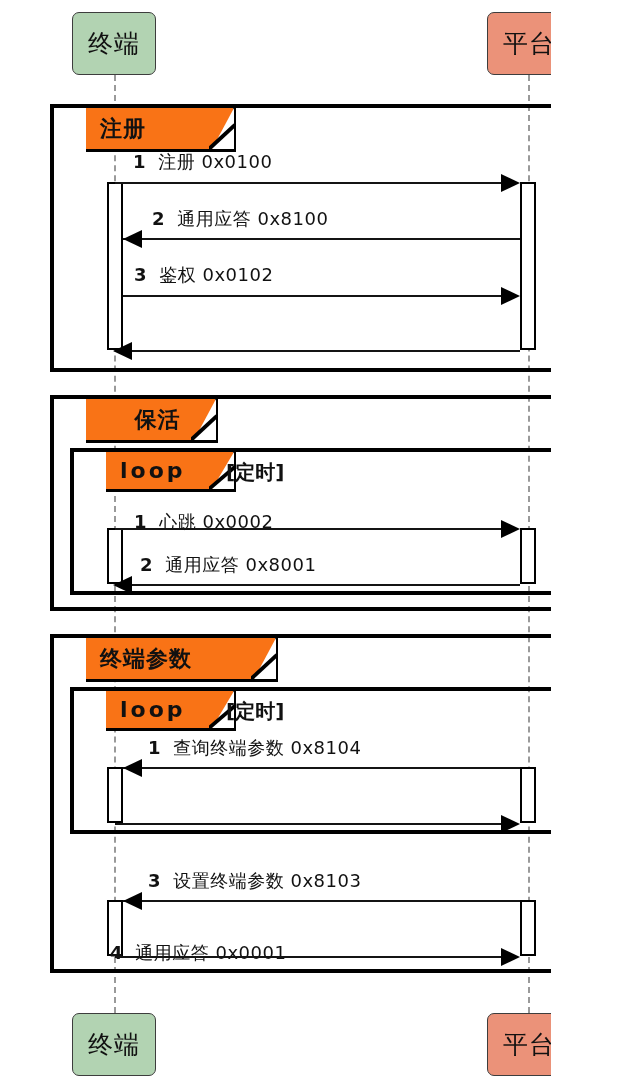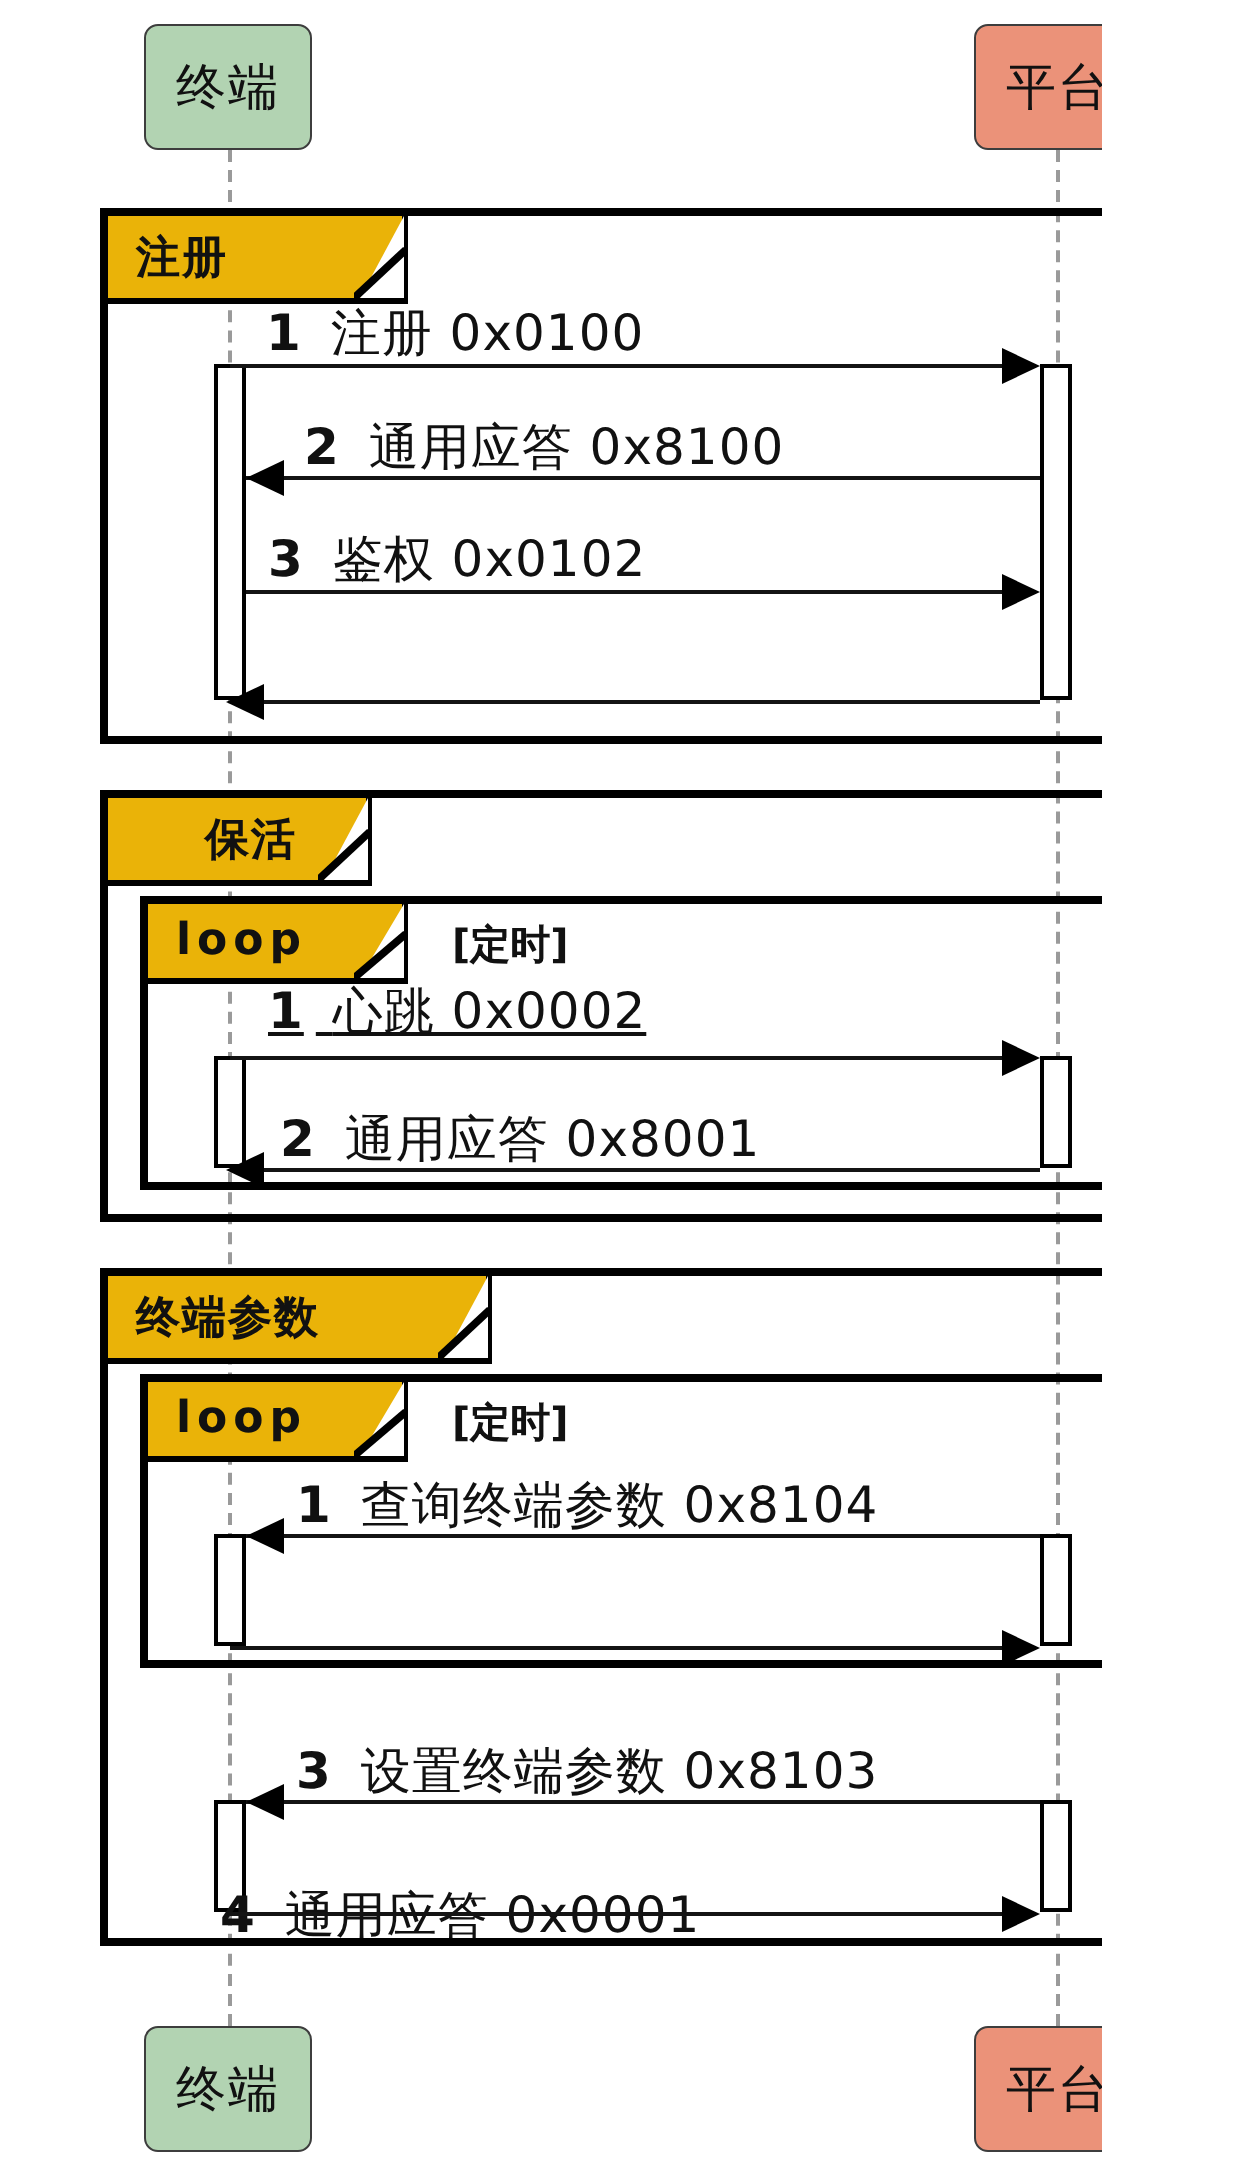--- a/index.html
+++ b/index.html
@@ -50,27 +50,28 @@
     z-index: 2;
   }
   .fragment.nested {
     border-width: 4px;
   }
 
   
   .frag-tab {
     position: absolute;
     box-sizing: border-box;
-    background: #eab308;
+    background: #f97316;
     border-right: 3px solid #000000;
     border-bottom: 3px solid #000000;
     z-index: 4;
     display: flex;
     align-items: center;
     overflow: visible;
+    margin-left: 32px;
   }
   .frag-tab-text {
     padding-left: 14px;
     font-size: 22px;
     font-weight: bold;
     color: #111111;
     white-space: nowrap;
     letter-spacing: 1px;
   }
   .frag-tab-text.mono {
@@ -132,21 +133,21 @@
     border-bottom: 9px solid transparent;
     border-left: 19px solid #000000;
   }
   .msg-head.left {
     border-top: 9px solid transparent;
     border-bottom: 9px solid transparent;
     border-right: 19px solid #000000;
   }
   .msg-label {
     position: absolute;
-    font-size: 25px;
+    font-size: 18px;
     color: #111111;
     white-space: nowrap;
     z-index: 5;
     letter-spacing: 0.5px;
   }
   .msg-label .seq {
     font-weight: bold;
   }
 </style>
 </head>
@@ -218,21 +219,21 @@
     <span class="notch"></span>
     <svg class="notch-line" viewBox="0 0 26 40" preserveAspectRatio="none">
       <path d="M 0 40 L 26 16" stroke="#000000" stroke-width="4" fill="none"></path>
     </svg>
   </div>
   <div class="frag-guard" style="left:226px; top:459px;">[定时]</div>
 
   <div class="activation" style="left:107px; top:528px; width:16px; height:56px;"></div>
   <div class="activation" style="left:520px; top:528px; width:16px; height:56px;"></div>
 
-  <div class="msg-label" style="left:134px; top:489px;text-decoration:underline;">
+  <div class="msg-label" style="left:134px; top:510px;text-decoration:underline;">
     <span class="seq" style="margin-right: 6px;">1</span>
     <span>心跳 0x0002</span>
   </div>
   <div class="msg-line" style="left:115px; top:528px; width:403px;"></div>
   <div class="msg-head right" style="left:501px; top:520px;"></div>
 
   <div class="msg-label" style="left:140px; top:553px;">
     <span class="seq" style="margin-right: 6px;">2</span>
     <span>通用应答 0x8001</span>
   </div>

